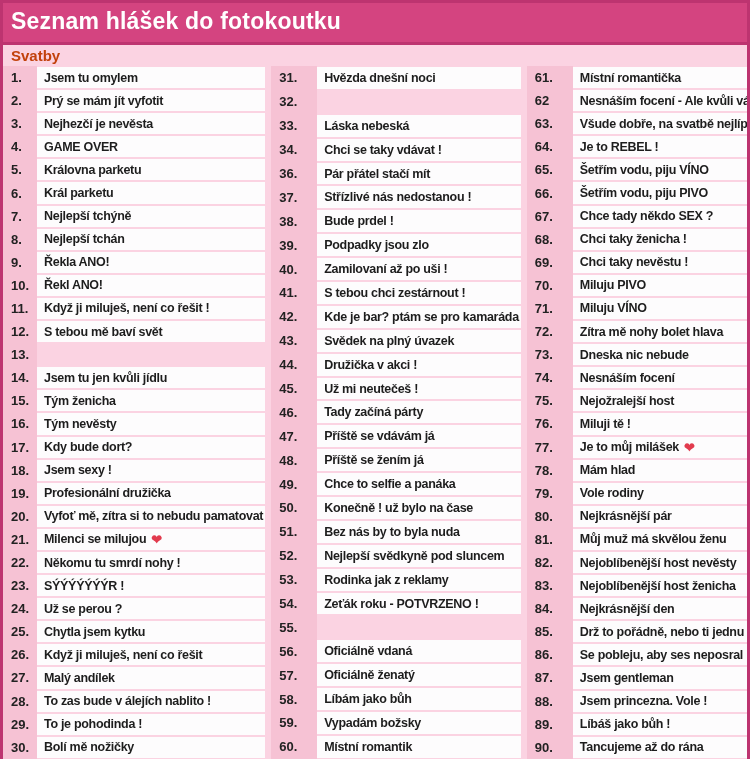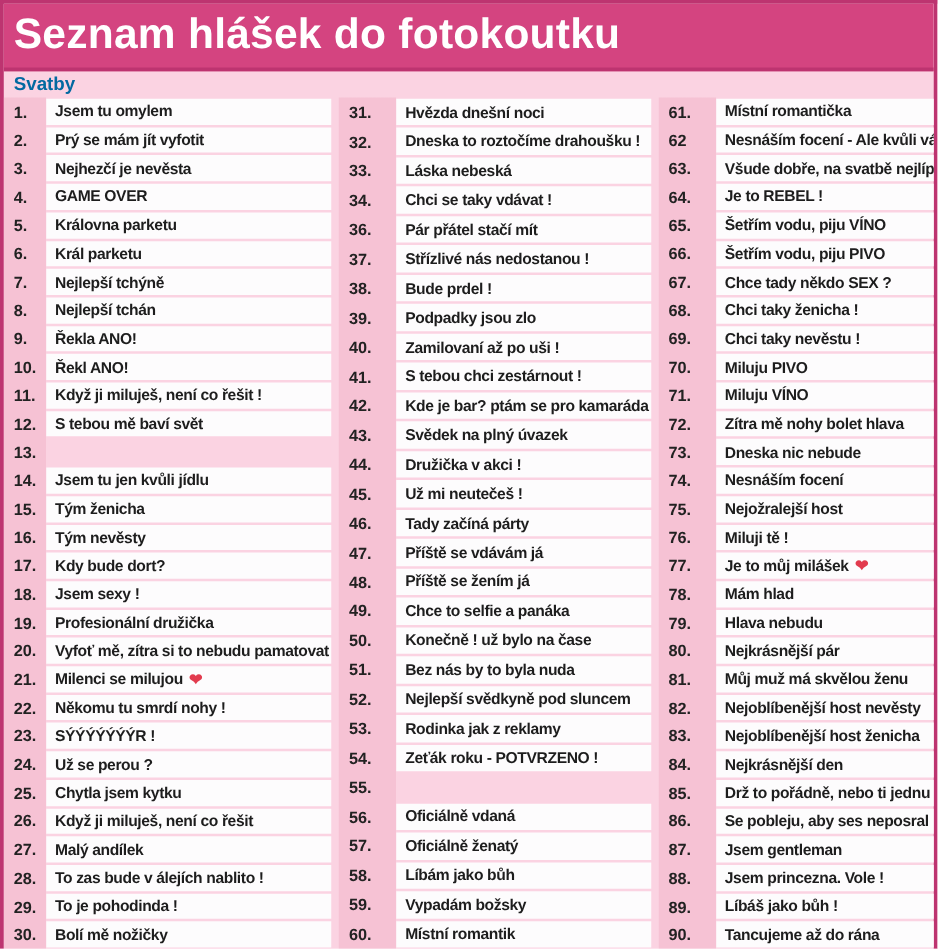--- a/index.html
+++ b/index.html
@@ -18,27 +18,27 @@
     background:var(--page-bg);
     border:3px solid var(--border);
     border-bottom:none;
     display:flex;flex-direction:column;overflow:hidden;
   }
   .header{
     background:var(--header-bg);
     border-bottom:3px solid var(--border);
     color:#ffffff;
     font-weight:bold;
-    font-size:34px;
+    font-size:23px;
     letter-spacing:0.2px;
     padding:5px 10px 7px 8px;
     flex:0 0 auto;
   }
   .subheader{
-    color:#0369a1;
+    color:#c2410c;
     font-weight:bold;
     font-size:15px;
     padding:2px 8px 1px 8px;
     flex:0 0 auto;
   }
   .list{
     flex:1 1 auto;
     display:grid;
     grid-template-columns:1fr 1fr 1fr;
     column-gap:6px;
@@ -259,23 +259,20 @@
       </div>
     <div class="group">
         <div class="row">
           <span class="num">31.</span>
           <div class="txt">
             <span>Hvězda dnešní noci</span>
           </div>
         </div>
         <div class="row">
           <span class="num">32.</span>
-          <div class="txt">
-            <span>Dneska to roztočíme drahoušku !</span>
-          </div>
         </div>
         <div class="row">
           <span class="num">33.</span>
           <div class="txt">
             <span>Láska nebeská</span>
           </div>
         </div>
         <div class="row">
           <span class="num">34.</span>
           <div class="txt">
@@ -536,21 +533,21 @@
         </div>
         <div class="row">
           <span class="num">78.</span>
           <div class="txt">
             <span>Mám hlad</span>
           </div>
         </div>
         <div class="row">
           <span class="num">79.</span>
           <div class="txt">
-            <span>Hlava nebudu</span>
+            <span>Vole rodiny</span>
           </div>
         </div>
         <div class="row">
           <span class="num">80.</span>
           <div class="txt">
             <span>Nejkrásnější pár</span>
           </div>
         </div>
         <div class="row">
           <span class="num">81.</span>

